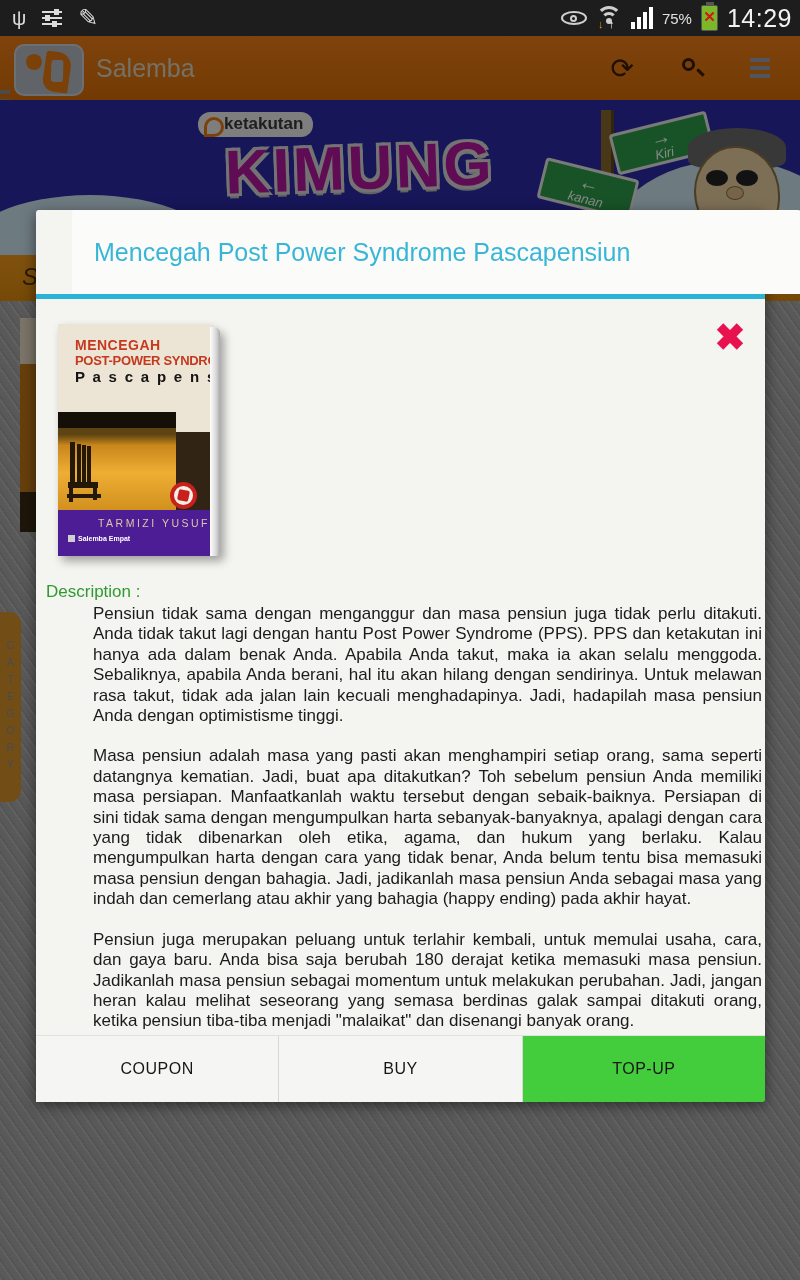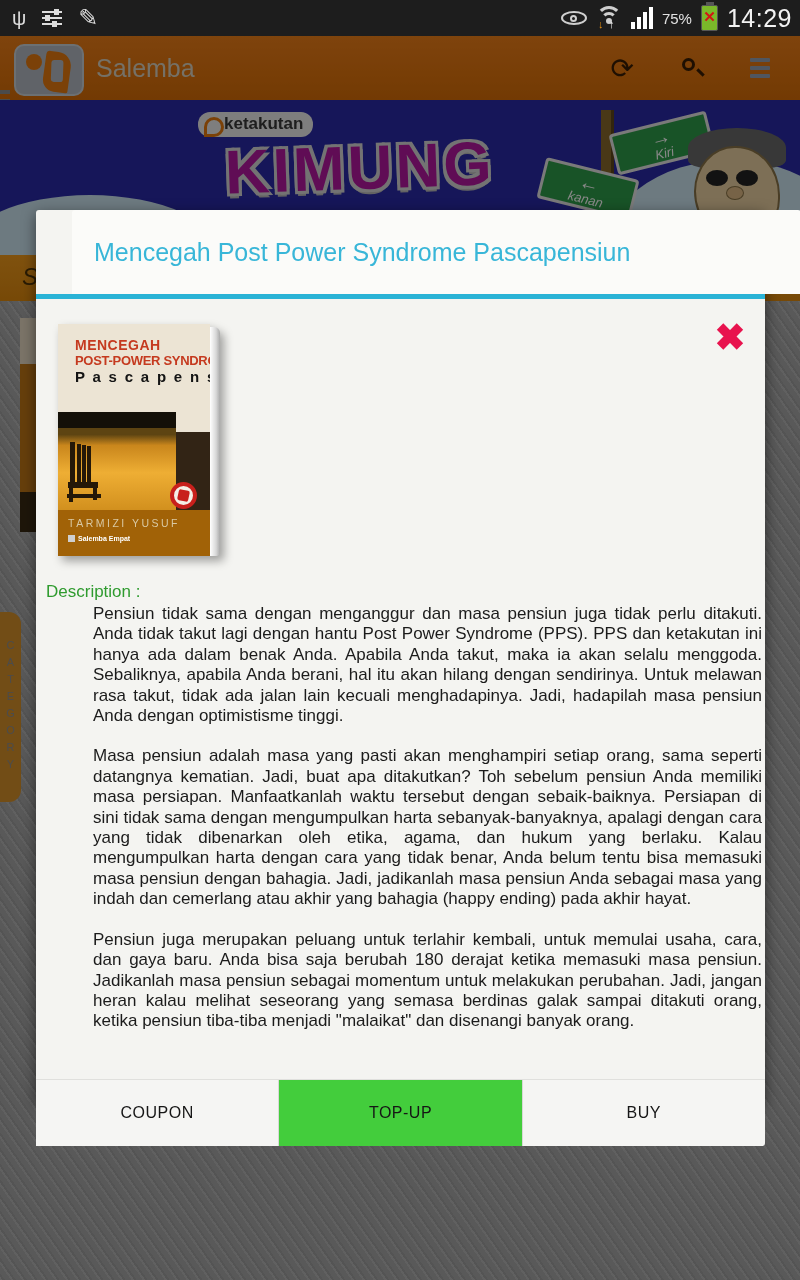--- a/index.html
+++ b/index.html
@@ -110,42 +110,42 @@
   .cv-t1 { font-size:14px; font-weight:bold; color:#c53a1f; letter-spacing:0.5px; }
   .cv-t2 { font-size:13px; font-weight:bold; color:#c53a1f; letter-spacing:-0.3px; white-space:nowrap; }
   .cv-t3 { font-size:15px; font-weight:bold; color:#141414; letter-spacing:1.8px; white-space:nowrap; }
   .cv-photo { position:absolute; left:0; top:88px; width:118px; height:98px;
     background:linear-gradient(#141008 0 16%, #5d4412 16% 23%, #c9861c 34%, #eeae34 62%, #d2901e 100%); }
   .cv-side { position:absolute; left:118px; top:108px; width:34px; height:78px; background:#322415; }
   .cv-chair { position:absolute; left:8px; bottom:6px; width:40px; height:62px; }
   .cv-badge { position:absolute; left:112px; top:158px; width:27px; height:27px; background:#f4efe6;
     border:4px solid #c8201c; border-radius:50%; }
   .cv-badge:after { content:""; position:absolute; left:4px; top:4px; width:11px; height:11px; background:#c8201c; border-radius:2px; transform:rotate(12deg); }
-  .cv-bot { position:absolute; left:0; top:186px; width:152px; height:46px; background:#a16207; padding:7px 0 0 10px; }
+  .cv-bot { position:absolute; left:0; top:186px; width:152px; height:46px; background:#4c1d95; padding:7px 0 0 10px;text-align:right; }
   .cv-author { font-size:10.5px; letter-spacing:2.5px; color:#d9c9a4; white-space:nowrap; }
   .cv-pub { margin-top:6px; display:flex; align-items:center; gap:3px; }
   .cv-pub i { width:7px; height:7px; background:#cfcfcf; display:block; }
   .cv-pub span { font-size:7px; font-weight:bold; color:#fff; }
   .cv-edge { position:absolute; left:152px; top:3px; width:10px; height:229px; border-radius:0 6px 4px 0;
     background:linear-gradient(90deg,#ffffff,#d8d8d8 60%,#aaa); }
 
   
   .details { position:absolute; left:194px; top:112px; width:420px; }
   .d-label { font-size:15px; color:#cc2020; margin-top:19px; }
   .d-label:first-child { margin-top:0; }
   .d-value { font-size:15px; color:#262626; margin-top:1px; }
   .d-price { font-size:23px; color:#d41f1f; margin-top:26px; }
 
   
   .desc { position:absolute; left:10px; top:372px; width:716px; }
   .desc-head { font-size:17px; color:#2f9b2f; margin-bottom:2px; }
   .desc p { font-size:17px; line-height:20.4px; color:#1b1b1b; text-align:justify; margin-bottom:20px;margin-left:47px; }
 
   
-  .btn-row { position:absolute; left:0; top:825px; width:729px; height:84px; display:flex; border-top:1px solid #e0e0dd;margin-top:44px; }
+  .btn-row { position:absolute; left:0; top:825px; width:729px; height:84px; display:flex; border-top:1px solid #e0e0dd; }
   .m-btn { flex:1 1 0; height:66px; display:flex; align-items:center; justify-content:center;
     font-size:16px; color:#161616; letter-spacing:0.5px; background:#f5f5f3; border-right:1px solid #d8d8d5; cursor:pointer; }
   .m-btn:last-child { border-right:none; border-radius:0 0 3px 0; }
   .m-btn.green { background:#43cd3c; }
 </style>
 </head>
 <body>
 
 <div id="screen">
 
@@ -301,18 +301,18 @@
 
     <div class="desc">
       <div class="desc-head">Description :</div>
       <p>Pensiun tidak sama  dengan  menganggur dan masa pensiun juga tidak perlu ditakuti. Anda tidak takut lagi dengan hantu Post Power Syndrome (PPS). PPS dan ketakutan ini hanya ada dalam benak Anda. Apabila Anda takut, maka ia akan selalu menggoda. Sebaliknya, apabila Anda berani, hal itu  akan hilang dengan sendirinya. Untuk melawan rasa takut, tidak ada jalan lain kecuali menghadapinya. Jadi, hadapilah masa pensiun Anda dengan optimistisme tinggi.</p>
       <p>Masa pensiun adalah masa yang pasti akan menghampiri setiap orang, sama seperti datangnya kematian. Jadi, buat apa ditakutkan? Toh sebelum pensiun Anda memiliki masa persiapan. Manfaatkanlah waktu tersebut dengan sebaik-baiknya. Persiapan di sini tidak sama dengan mengumpulkan harta sebanyak-banyaknya, apalagi dengan cara yang tidak dibenarkan oleh etika, agama, dan hukum yang berlaku. Kalau mengumpulkan harta dengan cara yang tidak benar, Anda belum tentu bisa memasuki masa pensiun dengan bahagia. Jadi, jadikanlah masa pensiun Anda sebagai masa yang indah dan cemerlang atau akhir yang bahagia (happy ending) pada akhir hayat.</p>
       <p>Pensiun juga merupakan peluang untuk terlahir kembali, untuk memulai usaha, cara, dan gaya baru. Anda bisa saja berubah 180 derajat ketika memasuki masa pensiun. Jadikanlah masa pensiun sebagai momentum untuk melakukan perubahan. Jadi, jangan heran kalau melihat seseorang yang semasa berdinas galak sampai ditakuti orang, ketika pensiun tiba-tiba menjadi "malaikat" dan disenangi banyak orang.</p>
     </div>
 
     <div class="btn-row">
       <div class="m-btn">COUPON</div>
+      <div class="m-btn">BUY</div>
       <div class="m-btn green">TOP-UP</div>
-      <div class="m-btn">BUY</div>
     </div>
   </div>
 
 </div>
 
 </body></html>

